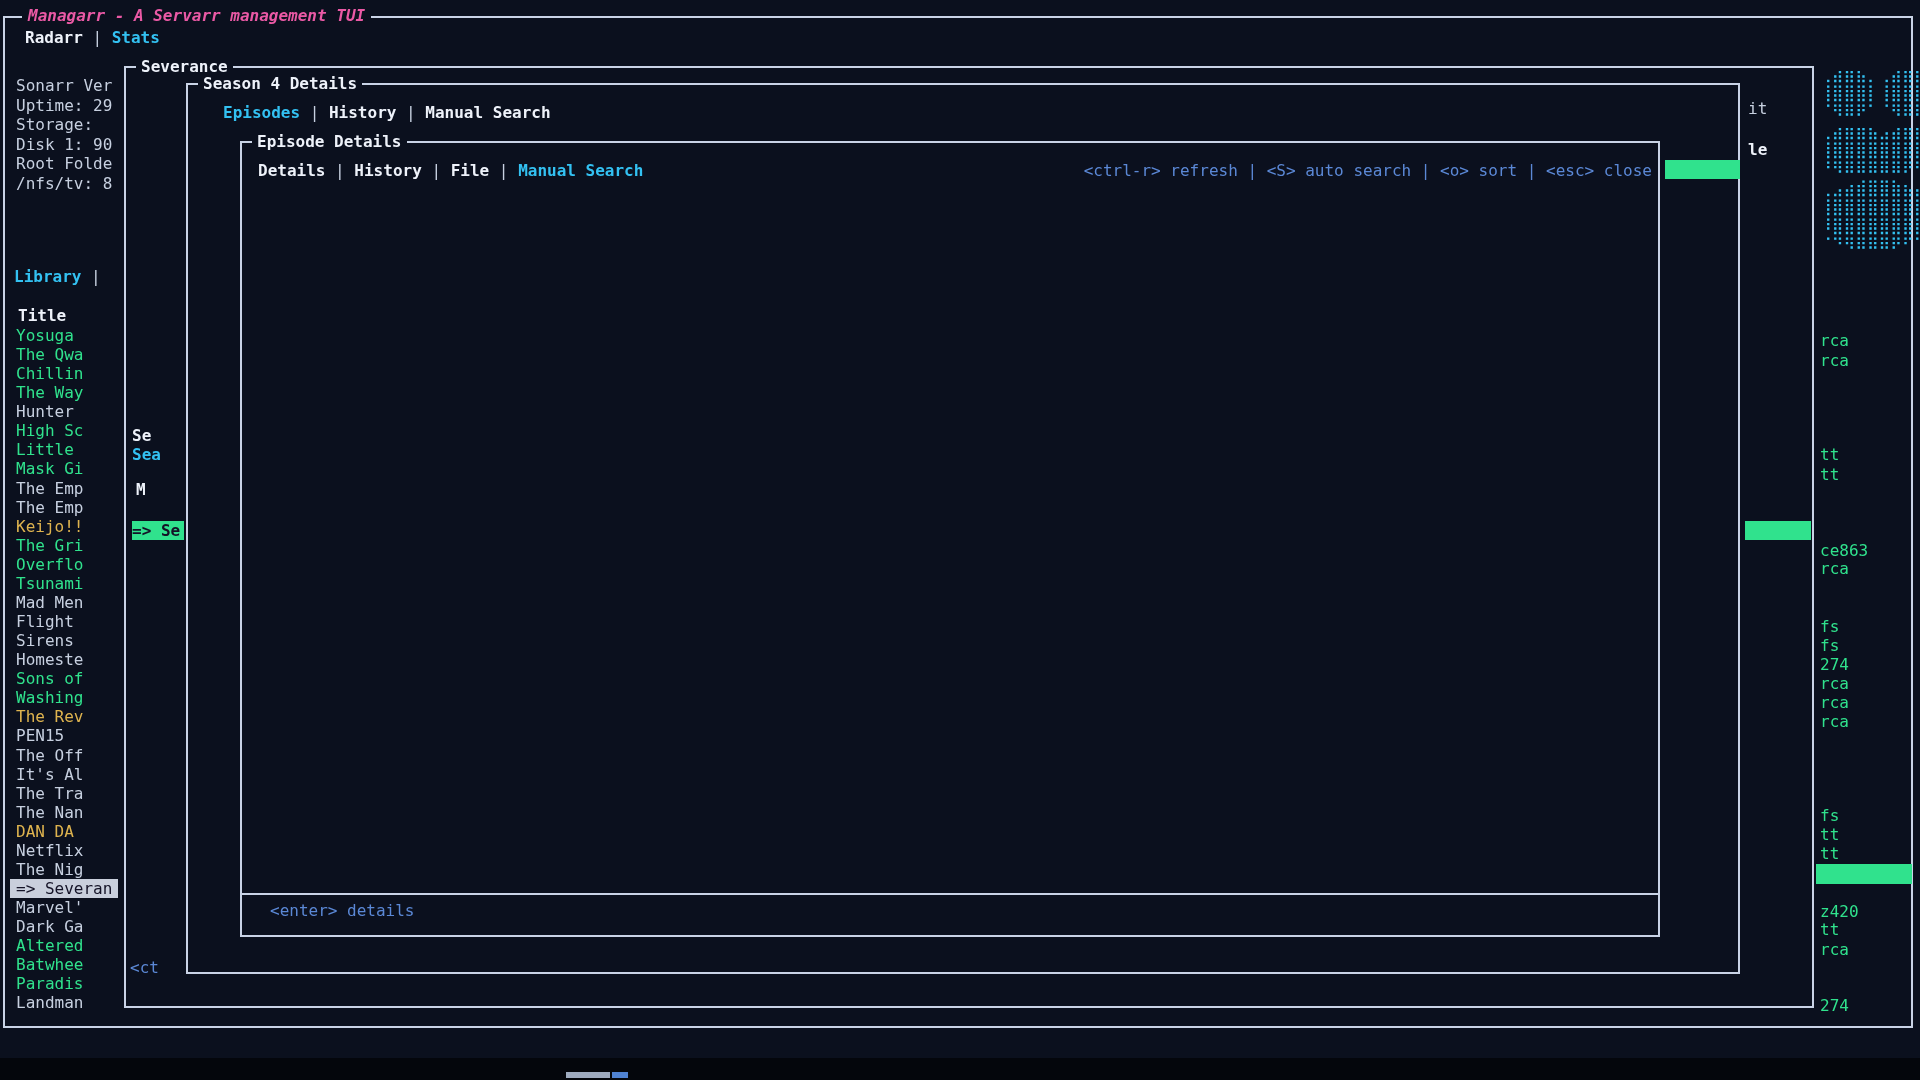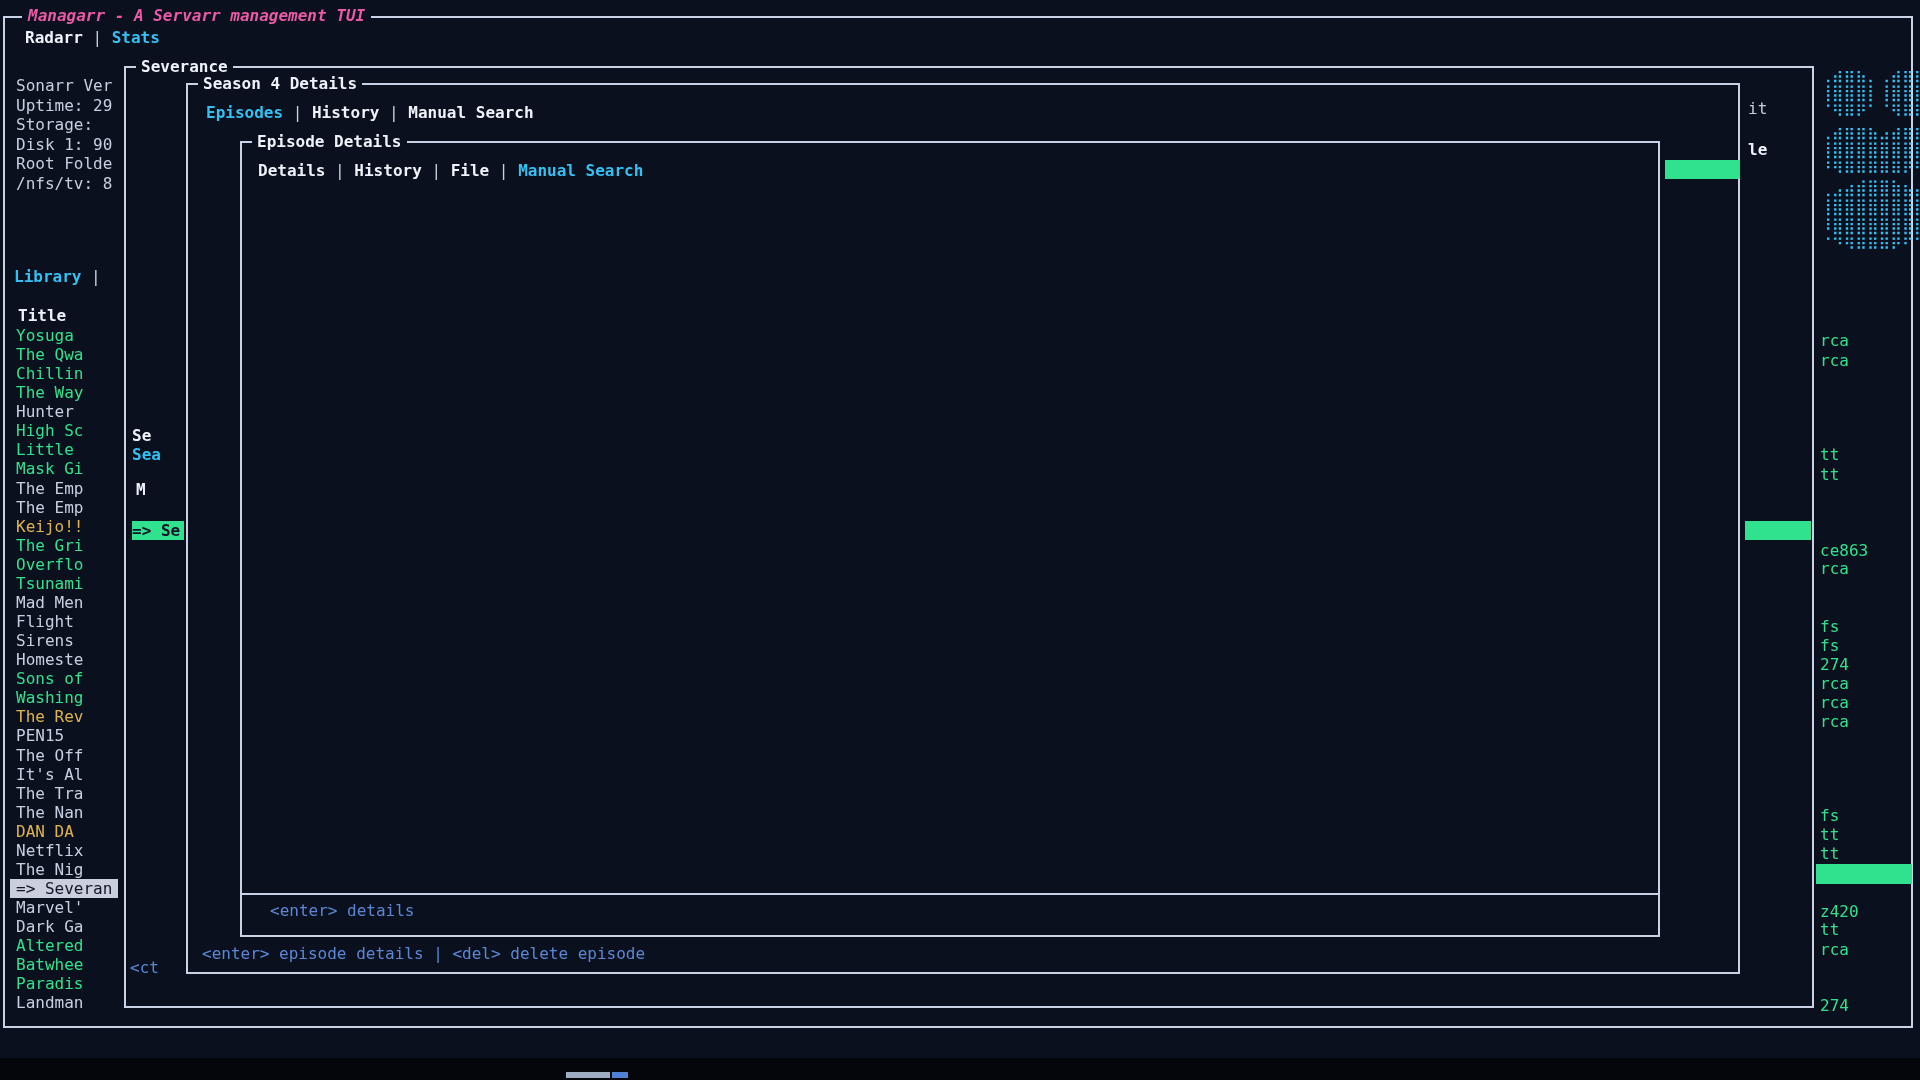--- a/index.html
+++ b/index.html
@@ -164,43 +164,43 @@
       <div class="line green" style="left: 1820px; top: 902px;">z420</div>
       <div class="line green" style="left: 1820px; top: 920px;">tt</div>
       <div class="line green" style="left: 1820px; top: 940px;">rca</div>
       <div class="line green" style="left: 1820px; top: 996px;">274</div>
     </div>
   <div class="greenbar" style="left:1816px;top:864px;width:96px;height:20px;z-index:2"></div>
 
   <div class="panel" style="left:186px;top:83px;width:1554px;height:891px;z-index:6">
     <div class="ptitle">Season 4 Details</div>
   </div>
-  <div class="line" style="left:206px;top:103px;z-index:7" id="season-tabs"><span class="tab active">Episodes</span><span class="sep"> | </span><span class="tab">History</span><span class="sep"> | </span><span class="tab">Manual Search</span></div>
+  <div class="line" style="left:223px;top:103px;z-index:7" id="season-tabs"><span class="tab active">Episodes</span><span class="sep"> | </span><span class="tab">History</span><span class="sep"> | </span><span class="tab">Manual Search</span></div>
   <div id="episode-bookmarks" style="z-index:7">
       <span class="bm" style="left: 206px; top: 149px;"></span>
       <div style="position: absolute; left: 190px; top: 166px; width: 50px; height: 19px; background: var(--green);">
         <span class="line dark b" style="left: 3px; top: 0px;">=&gt;</span>
         <span class="bm dark" style="left: 30px; top: 2px;"></span>
       </div>
       <span class="bm" style="left: 206px; top: 187px;"></span>
       <span class="bm" style="left: 206px; top: 206px;"></span>
       <span class="bm" style="left: 206px; top: 225px;"></span>
       <span class="bm" style="left: 206px; top: 244px;"></span>
       <span class="bm" style="left: 206px; top: 263px;"></span>
       <span class="bm" style="left: 206px; top: 282px;"></span>
       <span class="bm" style="left: 206px; top: 301px;"></span>
       <span class="bm" style="left: 206px; top: 320px;"></span>
     </div>
-  <div class="line blue" style="left:202px;top:944px;z-index:7">&lt;enter&gt; episode details | &lt;del&gt; delete episode</div>
   <div class="greenbar" style="left:1665px;top:160px;width:75px;height:19px;z-index:7"></div>
 
   <div class="panel" style="left:240px;top:141px;width:1420px;height:796px;z-index:8">
     <div class="ptitle">Episode Details</div>
   </div>
   <div class="line" style="left:258px;top:161px;z-index:9" id="episode-tabs"><span class="tab">Details</span><span class="sep"> | </span><span class="tab">History</span><span class="sep"> | </span><span class="tab">File</span><span class="sep"> | </span><span class="tab active">Manual Search</span></div>
+  <div class="line blue" style="right:268px;top:161px;z-index:9">&lt;ctrl-r&gt; refresh | &lt;S&gt; auto search | &lt;o&gt; sort | &lt;esc&gt; close</div>
   <div id="release-header" style="z-index:9">
       <div class="rrow b bright" style="top: 199px;">
         <span class="cell" style="left: 30px;">Source</span>
         <span class="cell" style="left: 117px;">Age</span>
         <span class="cell" style="left: 271px;">Title</span>
         <span class="cell" style="left: 680px;">Indexer</span>
         <span class="cell" style="left: 943px;">Size</span>
         <span class="cell" style="left: 1058px;">Peers</span>
         <span class="cell" style="left: 1186px;">Language</span>
         <span class="cell" style="left: 1272px;">Quality</span>

